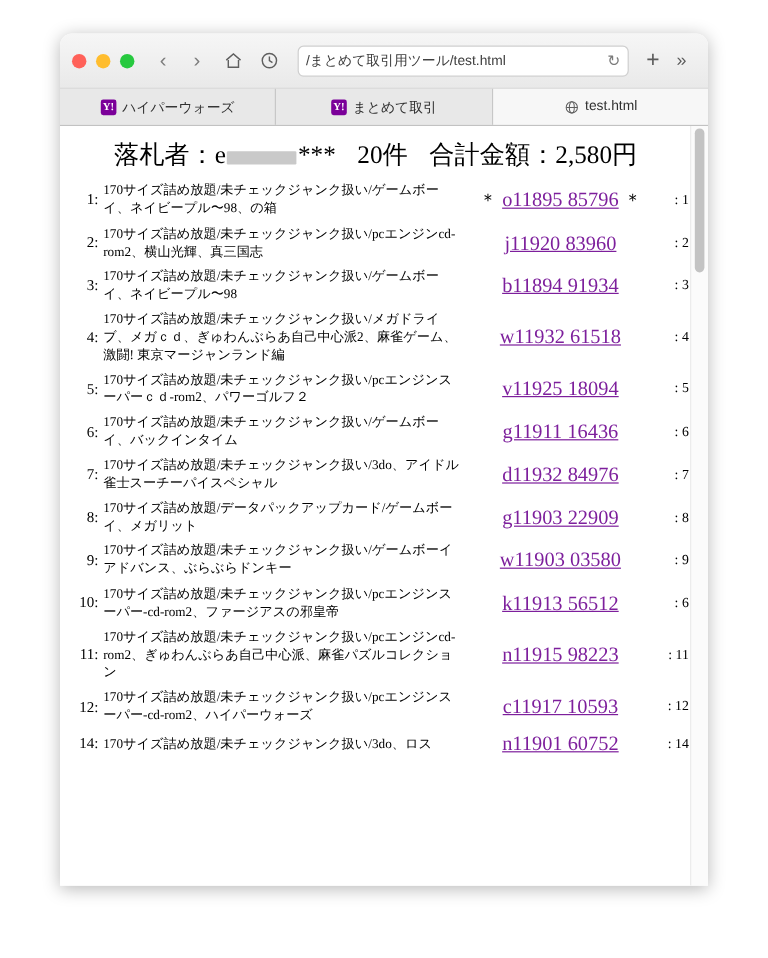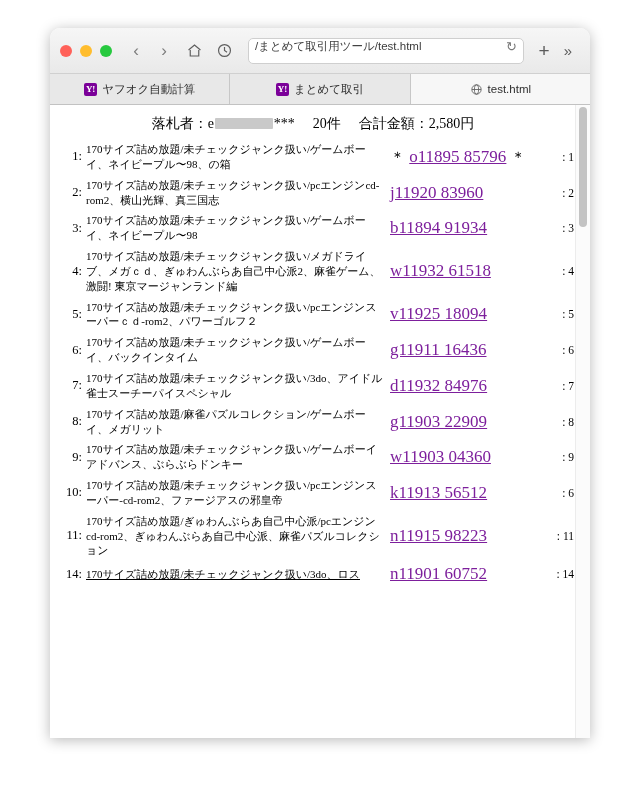--- a/index.html
+++ b/index.html
@@ -75,21 +75,21 @@
     margin-right: 2px;
   }
   .addressbar {
     flex: 1;
     height: 26px;
     margin: 0 8px;
     background: #ffffff;
     border: 1px solid #cfcfcf;
     border-radius: 5px;
     display: flex;
-    align-items: flex-start;
+    align-items: center;
     padding: 0 6px;
     box-sizing: border-box;
     font-size: 11.5px;
     color: #3c3c3c;
     overflow: hidden;
     white-space: nowrap;
   }
   .addressbar .url {
     flex: 1;
     overflow: hidden;
@@ -190,21 +190,21 @@
     background: #c3c3c3;
     border-radius: 4px;
   }
 
   .head {
     display: flex;
     align-items: baseline;
     justify-content: center;
     gap: 18px;
     font-family: "Liberation Serif", serif;
-    font-size: 14px;
+    font-size: 21px;
     color: #000000;
     padding: 10px 0 6px 0;
   }
   .masked {
     display: inline-block;
     width: 58px;
     height: 11px;
     background: #c9c9c9;
     border-radius: 1px;
     vertical-align: -1px;
@@ -228,40 +228,40 @@
     padding-right: 3px;
     white-space: nowrap;
   }
   td.desc {
     font-size: 11px;
     line-height: 1.35;
     color: #000;
     width: 300px;
   }
   td.idcell {
-    text-align: left;
+    text-align: center;
     white-space: nowrap;
     font-size: 17px;
     padding-right: 2px;
   }
   td.idcell a {
     color: #7d1f9c;
     text-decoration: underline;
   }
   td.rnum {
     width: 26px;
     text-align: right;
     font-size: 11.5px;
     color: #000;
     white-space: nowrap;
     padding-left: 2px;
   }
   .star { color: #000; font-size: 15px; }
   .lastrow td { color: #000; margin-top: 40px; }
-  .lastrow .desc { color: #000; text-decoration: underline; }
+  .lastrow .desc { color: #000; }
   .fadeclip {
     position: absolute;
     left: 0; right: 14px;
     bottom: 0;
     height: 10px;
     background: #ffffff;
   }
 </style>
 </head>
 <body>
@@ -298,21 +298,21 @@
         <span class="reload">↻</span>
       </div>
 
       <div class="plusbtn">+</div>
       <div class="chevbtn">»</div>
     </div>
 
     <div class="tabstrip">
       <div class="tab">
         <span class="yicon">Y!</span>
-        <span>ヤフオク自動計算</span>
+        <span>ハイパーウォーズ</span>
       </div>
       <div class="tab">
         <span class="yicon">Y!</span>
         <span>まとめて取引</span>
       </div>
       <div class="tab active">
         <span class="globe">
           <svg width="13" height="13" viewBox="0 0 20 20" fill="none" stroke="#5d5d5d" stroke-width="1.3">
             <circle cx="10" cy="10" r="7.2"></circle>
             <ellipse cx="10" cy="10" rx="3.2" ry="7.2"></ellipse>
@@ -391,49 +391,57 @@
             <tr>
               <td class="lnum">7:</td>
               <td class="desc">170サイズ詰め放題/未チェックジャンク扱い/3do、アイドル雀士スーチーパイスペシャル</td>
               <td class="idcell">
                 <a href="#">d11932 84976</a>
               </td>
               <td class="rnum">: 7</td>
             </tr>
             <tr>
               <td class="lnum">8:</td>
-              <td class="desc">170サイズ詰め放題/麻雀パズルコレクション/ゲームボーイ、メガリット</td>
+              <td class="desc">170サイズ詰め放題/データパックアップカード/ゲームボーイ、メガリット</td>
               <td class="idcell">
                 <a href="#">g11903 22909</a>
               </td>
               <td class="rnum">: 8</td>
             </tr>
             <tr>
               <td class="lnum">9:</td>
               <td class="desc">170サイズ詰め放題/未チェックジャンク扱い/ゲームボーイアドバンス、ぶらぶらドンキー</td>
               <td class="idcell">
-                <a href="#">w11903 04360</a>
+                <a href="#">w11903 03580</a>
               </td>
               <td class="rnum">: 9</td>
             </tr>
             <tr>
               <td class="lnum">10:</td>
               <td class="desc">170サイズ詰め放題/未チェックジャンク扱い/pcエンジンスーパー-cd-rom2、ファージアスの邪皇帝</td>
               <td class="idcell">
                 <a href="#">k11913 56512</a>
               </td>
               <td class="rnum">: 6</td>
             </tr>
             <tr>
               <td class="lnum">11:</td>
-              <td class="desc">170サイズ詰め放題/ぎゅわんぶらあ自己中心派/pcエンジンcd-rom2、ぎゅわんぶらあ自己中心派、麻雀パズルコレクション</td>
+              <td class="desc">170サイズ詰め放題/未チェックジャンク扱い/pcエンジンcd-rom2、ぎゅわんぶらあ自己中心派、麻雀パズルコレクション</td>
               <td class="idcell">
                 <a href="#">n11915 98223</a>
               </td>
               <td class="rnum">: 11</td>
+            </tr>
+            <tr>
+              <td class="lnum">12:</td>
+              <td class="desc">170サイズ詰め放題/未チェックジャンク扱い/pcエンジンスーパー-cd-rom2、ハイパーウォーズ</td>
+              <td class="idcell">
+                <a href="#">c11917 10593</a>
+              </td>
+              <td class="rnum">: 12</td>
             </tr>
             <tr class="lastrow">
               <td class="lnum">14:</td>
               <td class="desc">170サイズ詰め放題/未チェックジャンク扱い/3do、ロス</td>
               <td class="idcell">
                 <a href="#">n11901 60752</a>
               </td>
               <td class="rnum">: 14</td>
             </tr>
           </tbody>

